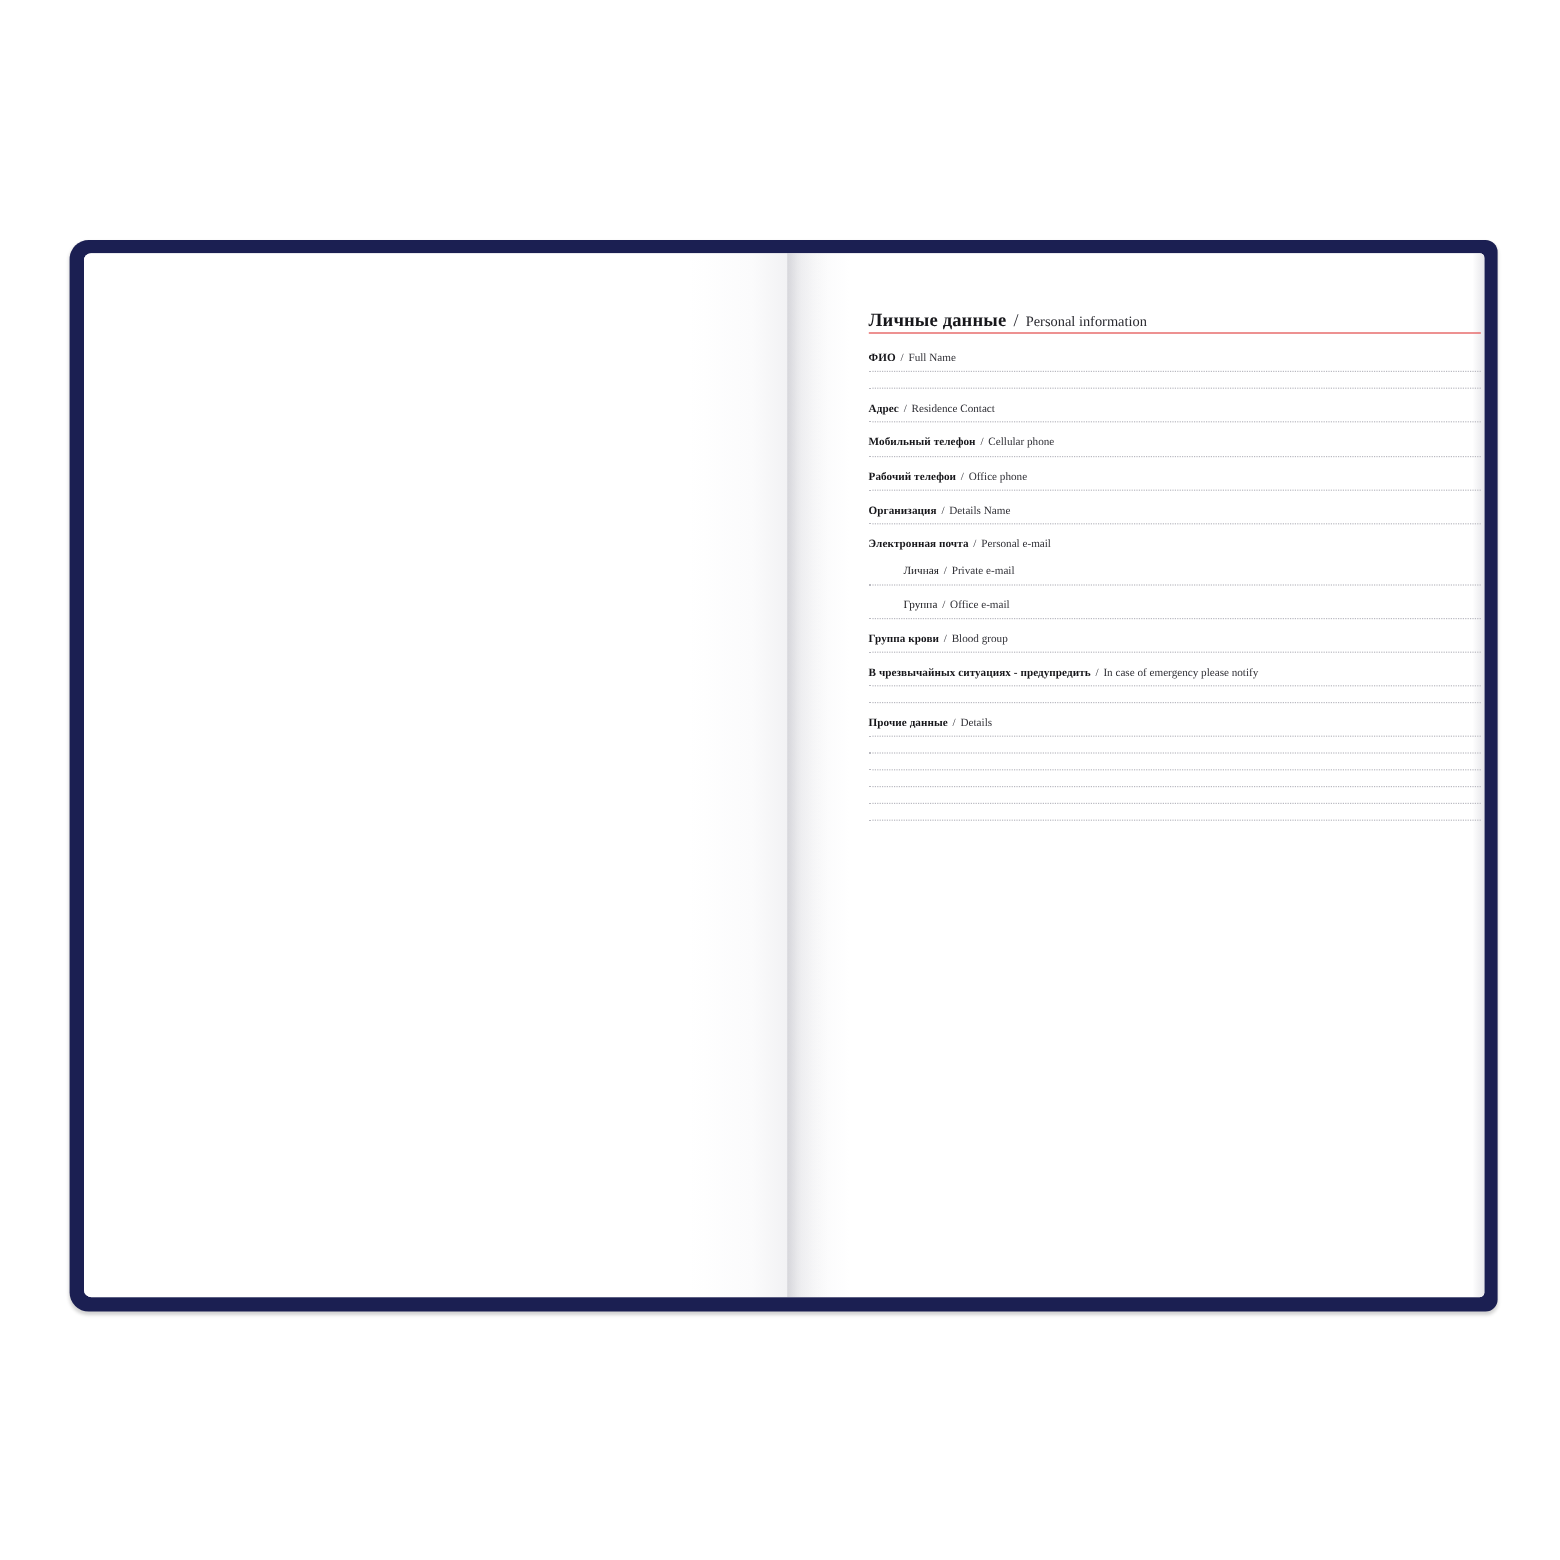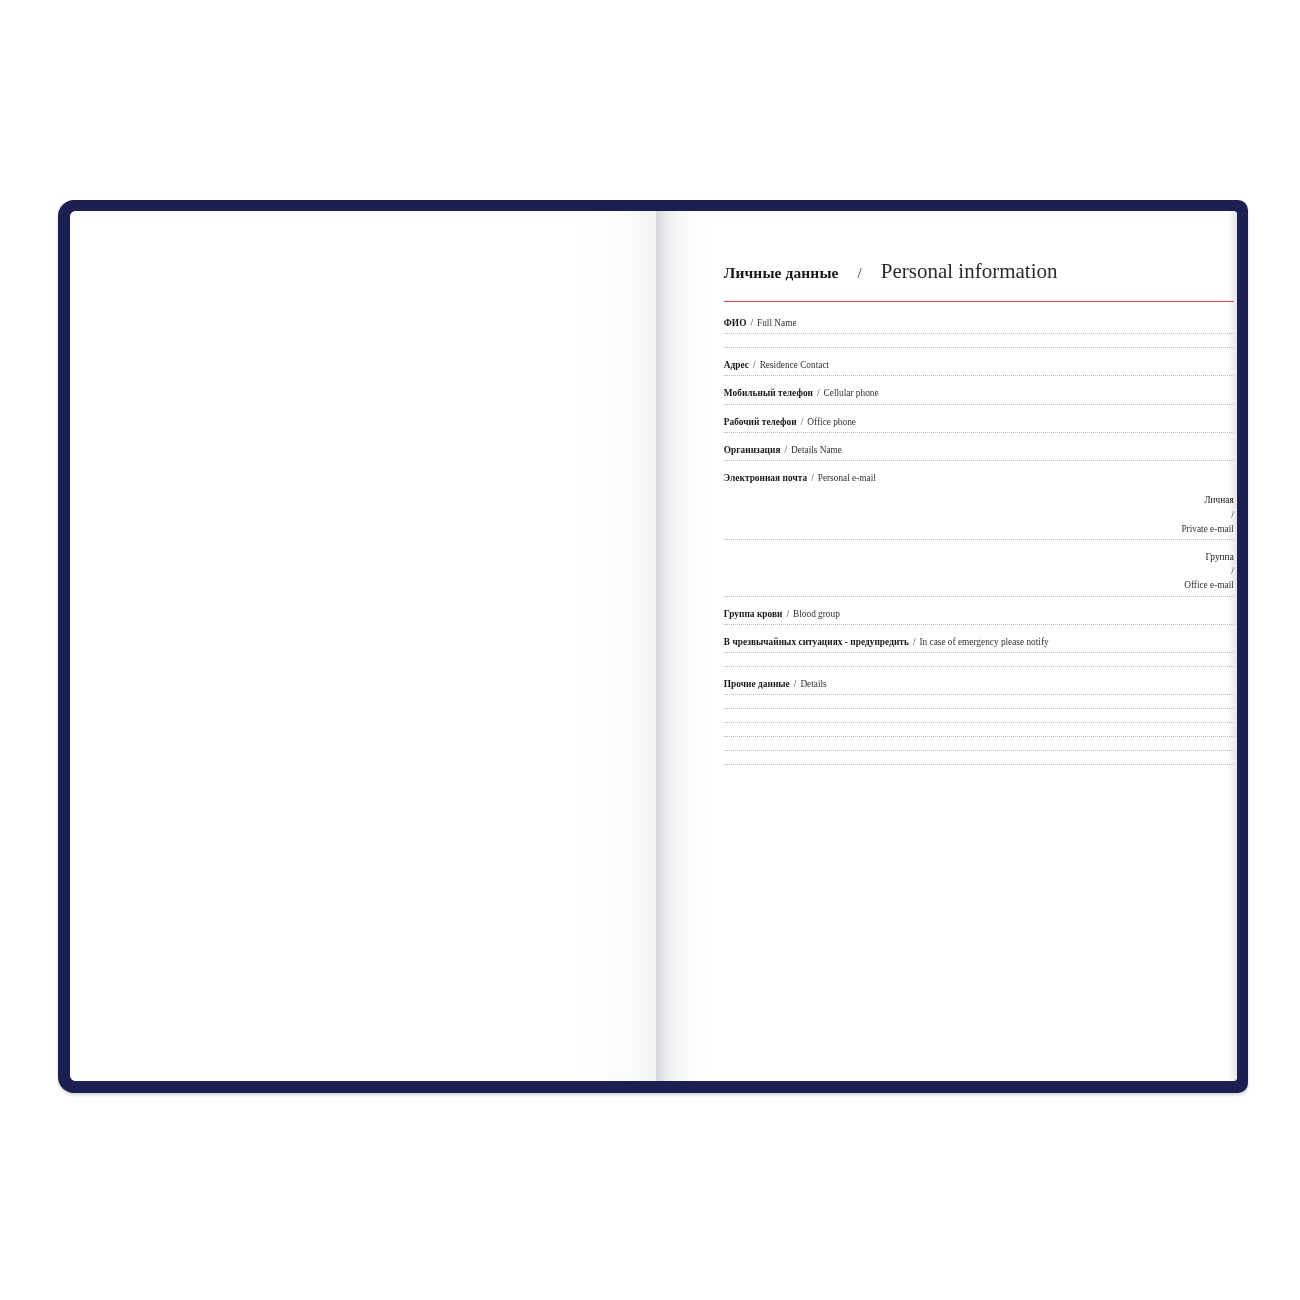--- a/index.html
+++ b/index.html
@@ -73,45 +73,45 @@
   .content {
     position: absolute;
     left: 68px;
     top: 48px;
     width: 510px;
   }
 
   .title-row {
     display: flex;
     align-items: baseline;
-    gap: 18px;
-    padding-bottom: 17px;
+    gap: 5px;
+    padding-bottom: 0;
     border-bottom: 1.1px solid #e24a4a;
     margin-bottom: 16px;
     text-align: right;
   }
   .title-ru {
     font-weight: bold;
     font-size: 15.5px;
     color: #17171b;
     letter-spacing: 0.1px;
   }
   .title-en {
-    font-size: 21px;
+    font-size: 12px;
     color: #2a2a30;
   }
   .slash {
     font-size: 15px;
     color: #2a2a30;
     margin: 0 1px;
   }
 
   .field-label {
     display: flex;
-    align-items: flex-end;
+    align-items: flex-start;
     gap: 4px;
     margin-top: 12px;
     margin-bottom: 2px;
     line-height: 1.1;
   }
   .lab-ru {
     font-weight: bold;
     font-size: 9.3px;
     color: #16161a;
     letter-spacing: 0.05px;
@@ -119,21 +119,21 @@
   .lab-en {
     font-size: 9.3px;
     color: #303036;
   }
   .lab-sl {
     font-size: 9.3px;
     color: #303036;
   }
 
   .sub-label {
-    flex-direction: column;
+    margin-left: 29px;
   }
   .sub-label .lab-ru { font-weight: normal; }
 
   .rule {
     height: 0;
     border-bottom: 1px dotted #b9b9c0;
     margin-top: 13px;
   }
   .rule.first { margin-top: 5px; }
 

